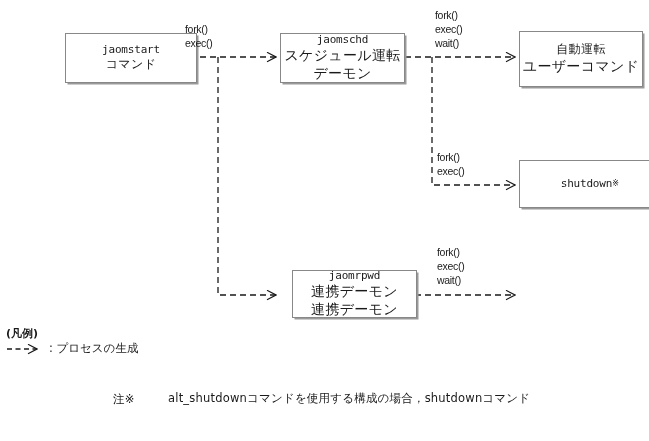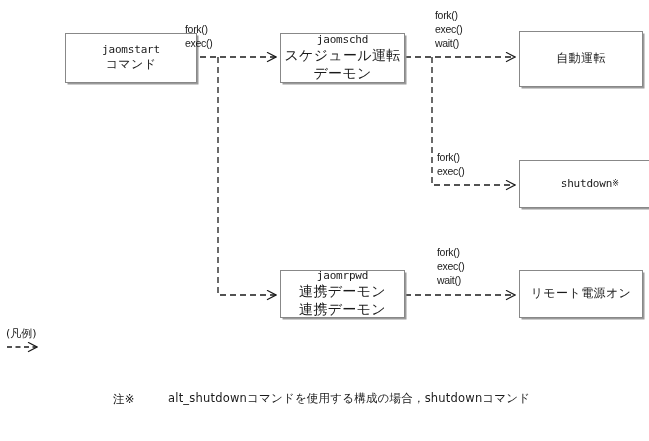--- a/index.html
+++ b/index.html
@@ -127,36 +127,34 @@
   </div>
 
   <div class="node-box" style="left:280px; top:33px; width:125px; height:50px;">
     <span class="node-line mono">jaomschd</span>
     <span class="node-line jp-sm">スケジュール運転</span>
     <span class="node-line jp-sm">デーモン</span>
   </div>
 
   <div class="node-box" style="left:519px; top:31px; width:124px; height:56px;">
     <span class="node-line jp">自動運転</span>
+    <span class="node-line jp-sm">ユーザーコマンド</span>
   </div>
 
   <div class="node-box" style="left:519px; top:160px; width:142px; height:48px; flex-direction:row;">
     <span class="node-line mono">shutdown</span>
       <span class="sup-mark jp">※</span>
   </div>
 
-  <div class="node-box" style="left:280px; top:270px; width:125px; height:48px;">
+  <div class="node-box" style="left:292px; top:270px; width:125px; height:48px;">
     <span class="node-line mono">jaomrpwd</span>
     <span class="node-line jp-sm">連携デーモン</span>
     <span class="node-line jp-sm">連携デーモン</span>
   </div>
 
-  <div class="node-box" style="left:519px; top:270px; width:124px; height:48px;">
-    <span class="node-line jp">リモート電源オン</span>
-  </div>
 
   <div class="call-label" style="left:185px; top:22px;">
     <div>fork()</div>
     <div>exec()</div>
   </div>
 
   <div class="call-label" style="left:435px; top:8px;">
     <div>fork()</div>
     <div>exec()</div>
     <div>wait()</div>
@@ -166,31 +164,32 @@
     <div>fork()</div>
     <div>exec()</div>
   </div>
 
   <div class="call-label" style="left:437px; top:245px;">
     <div>fork()</div>
     <div>exec()</div>
     <div>wait()</div>
   </div>
 
-  <div class="legend-title" style="left:6px; top:326px;">(凡例)</div>
+  <div class="legend-title" style="left:6px; top:326px;font-weight:bold;">(凡例)</div>
 
   <div class="legend-row" style="left:6px; top:341px;">
     <span class="legend-arrow">
       <svg width="42" height="12" viewBox="0 0 42 12" xmlns="http://www.w3.org/2000/svg">
         <defs>
           <marker id="legendArrow" markerWidth="11" markerHeight="11" refX="10" refY="5.5" orient="auto" markerUnits="userSpaceOnUse">
             <path d="M1,0.8 L10,5.5 L1,10.2" fill="none" stroke="#1a1a1a" stroke-width="1.2"></path>
           </marker>
         </defs>
         <path d="M1,6 L31,6" fill="none" stroke="#1a1a1a" stroke-width="1.3" stroke-dasharray="5,3.5" marker-end="url(#legendArrow)"></path>
       </svg>
     </span>
+    <span>: プロセスの生成</span>
   </div>
 
   <div class="footnote" style="left:113px; top:392px;">注※</div>
   <div class="footnote" style="left:148px; top:391px;margin-left:20px;">alt_shutdownコマンドを使用する構成の場合，shutdownコマンド</div>
 
 </div>
 
 </body></html>

